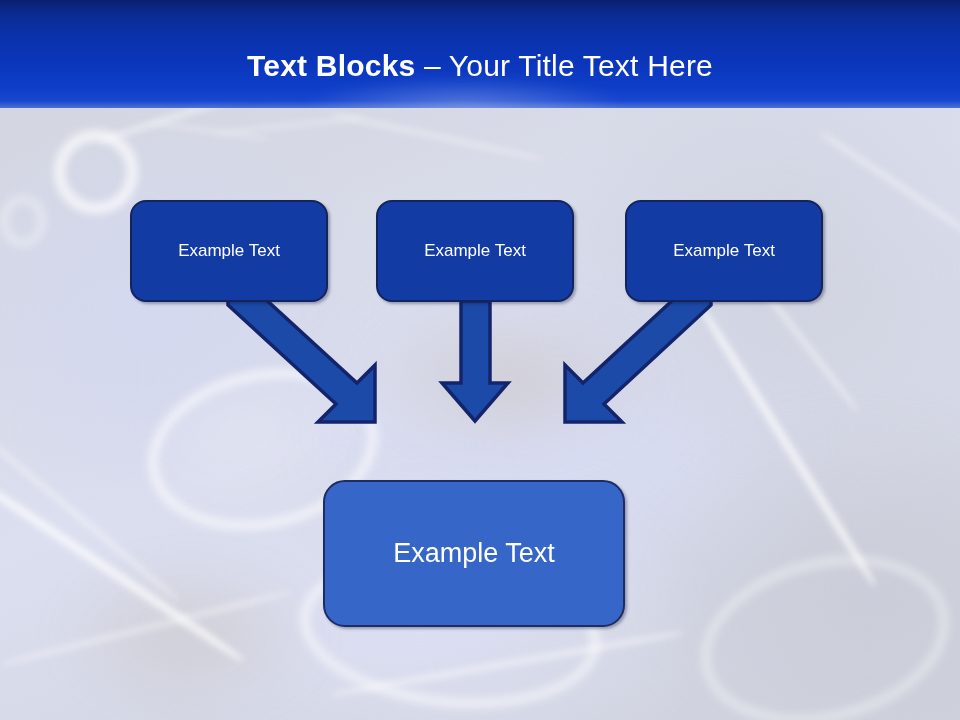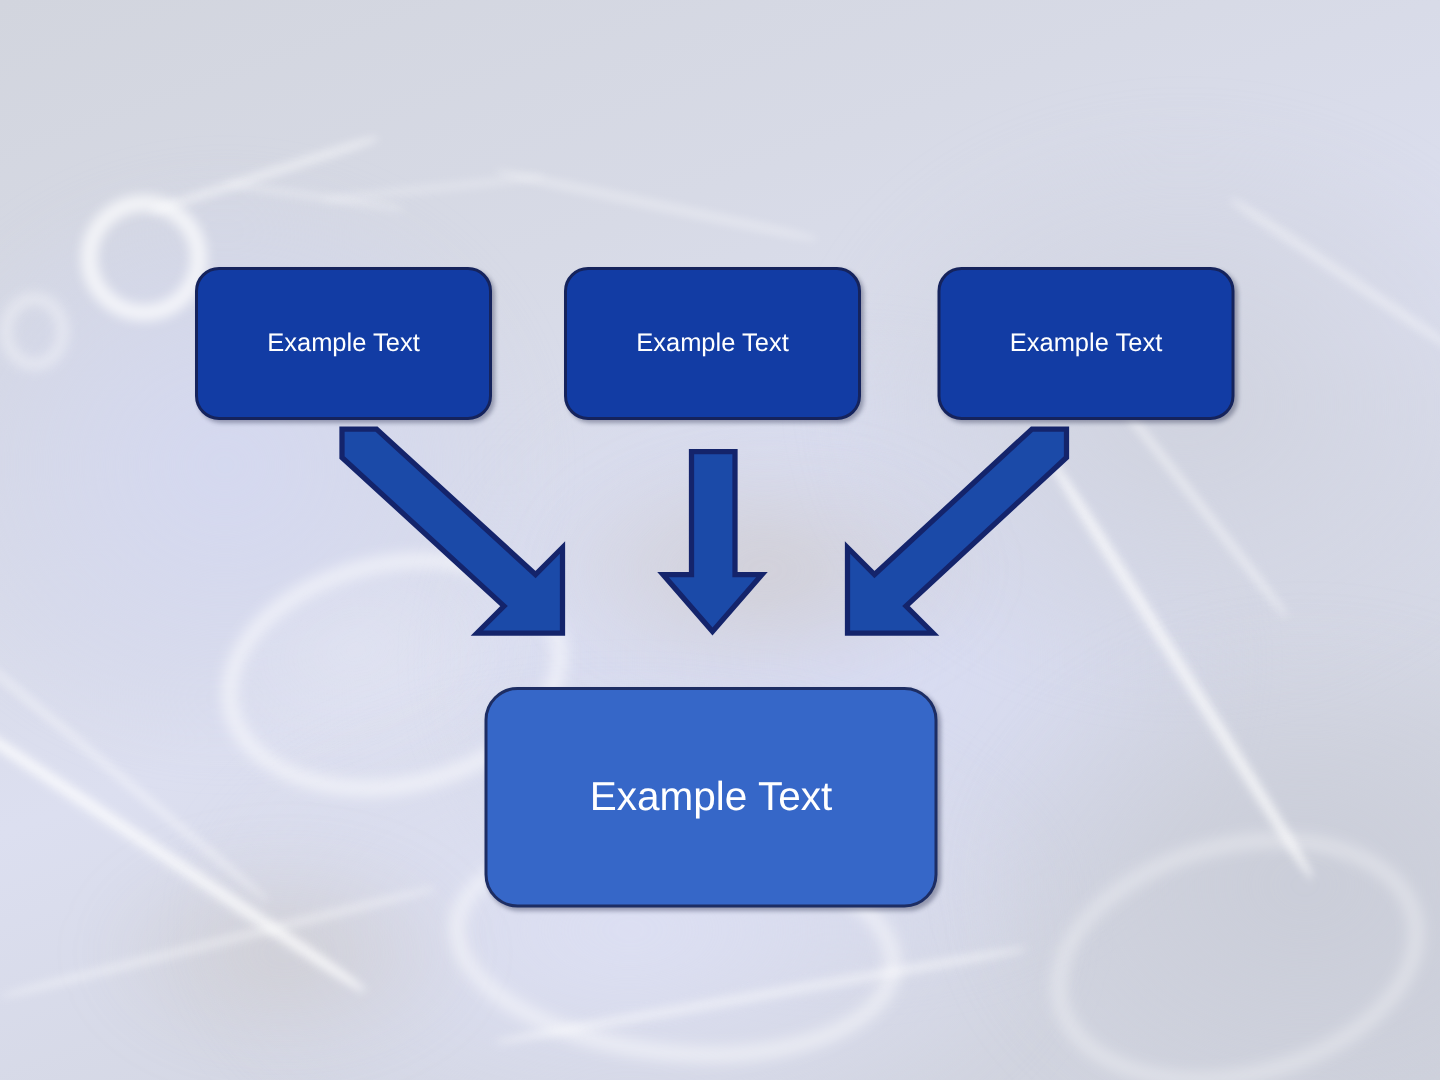--- a/index.html
+++ b/index.html
@@ -170,20 +170,21 @@
     position: absolute;
     box-sizing: border-box;
     display: flex;
     align-items: center;
     justify-content: center;
     color: #ffffff;
     text-align: center;
     border-radius: 14px;
     border: 2px solid #15235c;
     box-shadow: 2px 2px 3px rgba(20,25,60,0.35);
+    margin-top: 22px;
   }
   .node-top {
     width: 198px; height: 102px;
     top: 178px;
     background: #123ca4;
     font-size: 17px;
     border-radius: 16px;
   }
   .node-top.n1 { left: 130px; }
   .node-top.n2 { left: 376px; }
@@ -234,20 +235,26 @@
     <div class="sweep sweep-r1"></div>
     <div class="sweep sweep-r2"></div>
     <div class="sweep sweep-r3"></div>
     <div class="sweep sweep-l1"></div>
     <div class="sweep sweep-l2"></div>
     <div class="sweep sweep-l3"></div>
     <div class="sweep sweep-b1"></div>
     <div class="sweep sweep-t1"></div>
   </div>
 
+  <div class="header">
+    <div class="header-glow"></div>
+    <div class="header-title">
+      <span class="strong">Text Blocks</span><span class="light"> – Your Title Text Here</span>
+    </div>
+  </div>
 
   <svg class="arrow-layer" width="960" height="720" viewBox="0 0 960 720">
     <g>
       <polygon points="228,286 251,286 357,383 375,365 375,422 318,422 336,404 228,305" fill="#1b4aa8" stroke="#14246b" stroke-width="3.5" stroke-linejoin="miter"></polygon>
     </g>
     <g>
       <polygon points="461,301 490,301 490,383 508,383 475,421 442,383 461,383" fill="#1b4aa8" stroke="#14246b" stroke-width="3.5" stroke-linejoin="miter"></polygon>
     </g>
     <g>
       <polygon points="711,286 688,286 583,383 565,365 565,422 622,422 604,404 711,305" fill="#1b4aa8" stroke="#14246b" stroke-width="3.5" stroke-linejoin="miter"></polygon>

